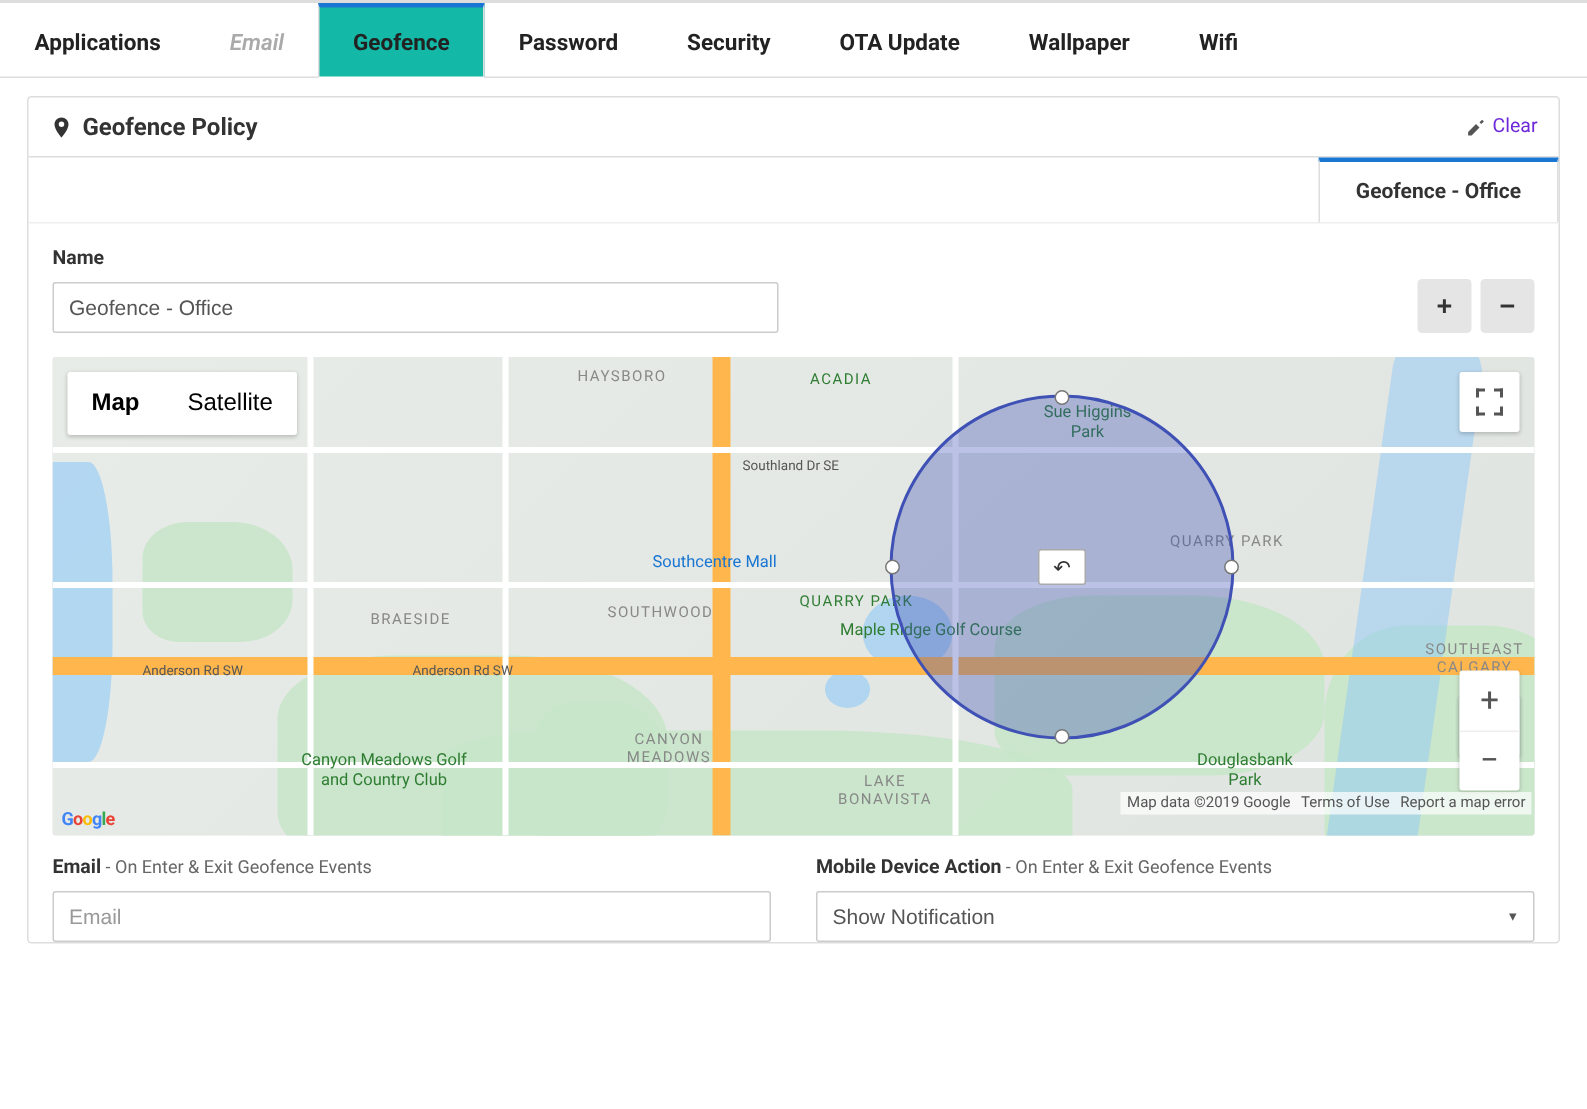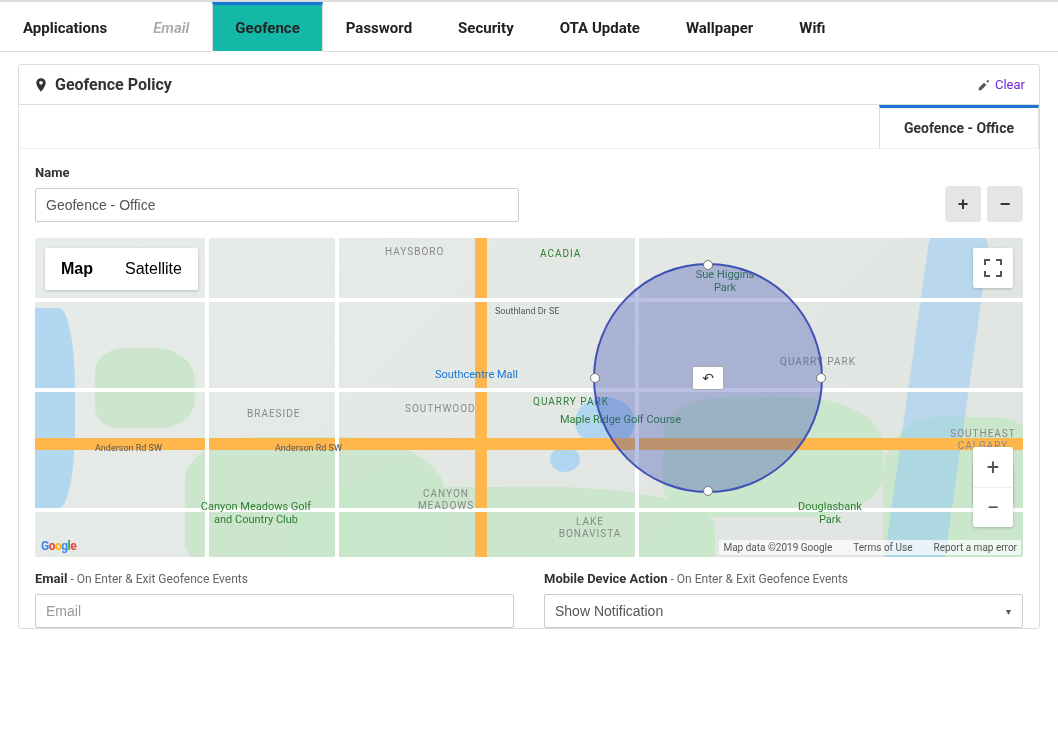--- a/index.html
+++ b/index.html
@@ -58,21 +58,21 @@
 .map-type-btn { padding: 12px 16px; font-size: 16px; cursor: pointer; border: none; background: transparent; }
 .map-type-btn.active { font-weight: 700; }
 .fullscreen-btn { position: absolute; right: 10px; top: 10px; width: 40px; height: 40px; background: #fff; border-radius: 2px; box-shadow: 0 1px 3px rgba(0,0,0,0.2); display: flex; align-items: center; justify-content: center; cursor: pointer; }
 .fullscreen-btn::before { content: ""; width: 14px; height: 14px; border: 2px dashed #555; }
 .pegman { position: absolute; right: 10px; top: 226px; width: 40px; height: 40px; background: #fff; border-radius: 2px; box-shadow: 0 1px 3px rgba(0,0,0,0.2); display: flex; align-items: center; justify-content: center; cursor: pointer; color: #f9a825; font-size: 22px; }
 .zoom-ctrl { position: absolute; right: 10px; bottom: 30px; width: 40px; background: #fff; border-radius: 2px; box-shadow: 0 1px 3px rgba(0,0,0,0.2); }
 .zoom-btn { width: 40px; height: 40px; display: flex; align-items: center; justify-content: center; font-size: 22px; font-weight: 400; cursor: pointer; color: #555; }
 .zoom-btn + .zoom-btn { border-top: 1px solid #eee; }
 .google-logo { position: absolute; left: 6px; bottom: 4px; font-size: 12px; font-weight: 700; letter-spacing: -.5px; }
 .gl-b { color: #4285F4; } .gl-r { color: #EA4335; } .gl-y { color: #FBBC05; } .gl-g { color: #34A853; }
-.map-footer { position: absolute; right: 2px; bottom: 2px; display: flex; gap: 21px; font-size: 10px; color: #555; background: rgba(255,255,255,0.7); padding: 2px 4px; }
+.map-footer { position: absolute; right: 2px; bottom: 14px; display: flex; gap: 7px; font-size: 10px; color: #555; background: rgba(255,255,255,0.7); padding: 2px 4px; }
 .map-footer span { cursor: pointer; }
 .poi { position: absolute; font-size: 11px; color: #555; text-align: center; line-height: 1.2; }
 .poi.park-label { color: #2e7d32; }
 .poi.nb { color: #888; letter-spacing: 1px; font-size: 10px; }
 .row-bottom { display: flex; gap: 30px; margin-top: 14px; }
 .col { flex: 1; }
 </style>
 </head>
 <body>
 

